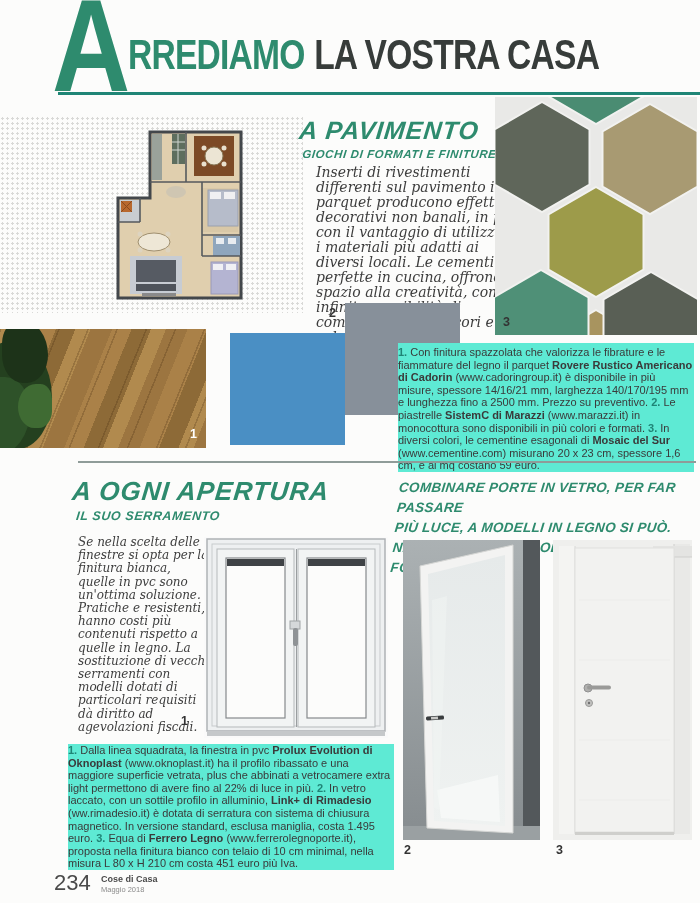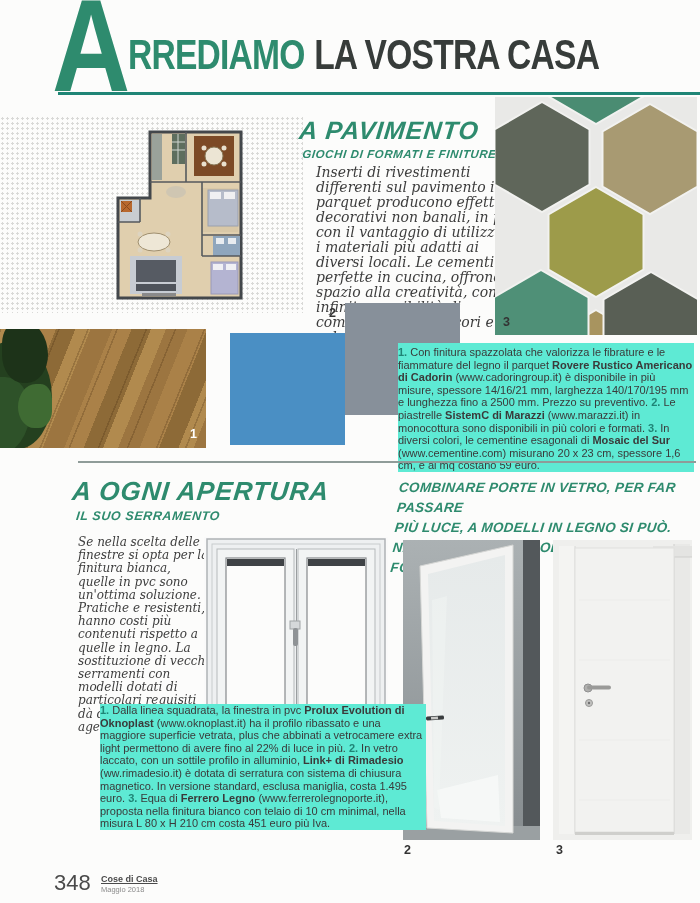--- a/index.html
+++ b/index.html
@@ -24,21 +24,21 @@
   .ap-title{left:74px;top:476px;font-size:26px;}
   .ap-sub{left:77px;top:509px;font-size:12.5px;letter-spacing:.6px;}
   .ap-quote{left:400px;top:478px;font-size:13.5px;line-height:20px;white-space:pre-line;letter-spacing:.3px;}
 
   
   .serif{font-family:"DejaVu Serif",serif;font-style:italic;color:#3d3d3d;}
   .pav-intro{left:316px;top:165px;width:204px;font-size:14px;line-height:15px;}
   .ap-intro{left:78px;top:536px;width:134px;font-size:12px;line-height:13.2px;}
   .caption{font-size:11px;line-height:12.6px;color:#3a3a3a;background:#5eead4;}
   .caption-1{left:398px;top:343px;width:296px;padding-top:3px;}
-  .caption-2{left:68px;top:704px;width:326px;margin-left:32px;}
+  .caption-2{left:68px;top:744px;width:326px;}
   .seg-b{font-weight:700;}
   .seg-num{font-weight:700;color:var(--caption-num);}
 
   .fig-label{font-size:12.5px;font-weight:700;color:#333;}
   .fig-label.light{color:#fff;}
 
   .divider{left:78px;top:461px;width:618px;height:2px;background:#8f9c99;}
 
   
   .dots{left:0;top:116px;width:303px;height:197px;
@@ -63,21 +63,21 @@
   
   .window-fig{left:204px;top:537px;width:184px;height:201px;}
   .door2-fig{left:403px;top:540px;width:137px;height:300px;}
   .door3-fig{left:553px;top:540px;width:139px;height:300px;}
   .door2-label{left:404px;top:843px;}
   .door3-label{left:556px;top:843px;}
   .win-label{left:181px;top:714px;}
 
   
   .page-num{left:54px;top:870px;font-size:22px;color:#4a4a4a;}
-  .mag-name{left:101px;top:874px;font-size:9px;font-weight:700;color:#4a4a4a;text-decoration:underline;}
+  .mag-name{left:101px;top:874px;font-size:9px;font-weight:700;color:#4a4a4a;}
   .mag-issue{left:101px;top:885px;font-size:7.5px;color:#8a8a8a;}
 </style>
 </head>
 <body>
 
 <div id="page">
 
   <div class="abs big-a">A</div>
   <div class="abs masthead">
     <span class="accent">RREDIAMO</span><span class="rest">LA VOSTRA CASA</span>
@@ -231,17 +231,17 @@
       <rect x="34" y="145.5" width="24" height="4" rx="2" fill="#9a9a98"></rect>
       <circle cx="36" cy="163" r="3.5" fill="#c2c2c0" stroke="#9a9a98" stroke-width="1"></circle>
       <circle cx="36" cy="163" r="1.2" fill="#707070"></circle>
     </g>
     <rect x="22" y="292" width="99" height="3" fill="#cfcfcc"></rect>
   </svg>
   <div class="abs fig-label door3-label">3</div>
 
   <div class="abs caption caption-2"><span class="seg-num">1. </span><span>Dalla linea squadrata, la finestra in pvc </span><span class="seg-b">Prolux Evolution di Oknoplast</span><span> (www.oknoplast.it) ha il profilo ribassato e una maggiore superficie vetrata, plus che abbinati a vetrocamere extra light permettono di avere fino al 22% di luce in più. </span><span class="seg-num">2. </span><span>In vetro laccato, con un sottile profilo in alluminio, </span><span class="seg-b">Link+ di Rimadesio</span><span> (ww.rimadesio.it) è dotata di serratura con sistema di chiusura magnetico. In versione standard, esclusa maniglia, costa 1.495 euro. </span><span class="seg-num">3. </span><span>Equa di </span><span class="seg-b">Ferrero Legno</span><span> (www.ferrerolegnoporte.it), proposta nella finitura bianco con telaio di 10 cm minimal, nella misura L 80 x H 210 cm costa 451 euro più Iva.</span></div>
 
-  <div class="abs page-num">348</div>
+  <div class="abs page-num">234</div>
   <div class="abs mag-name">Cose di Casa</div>
   <div class="abs mag-issue">Maggio 2018</div>
 
 </div>
 
 </body></html>

